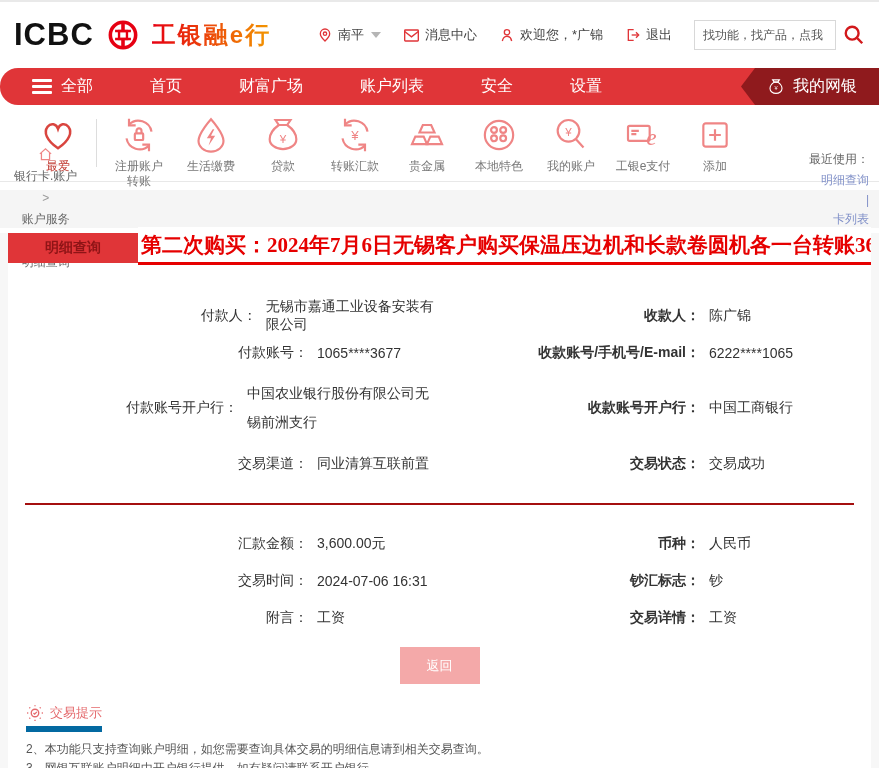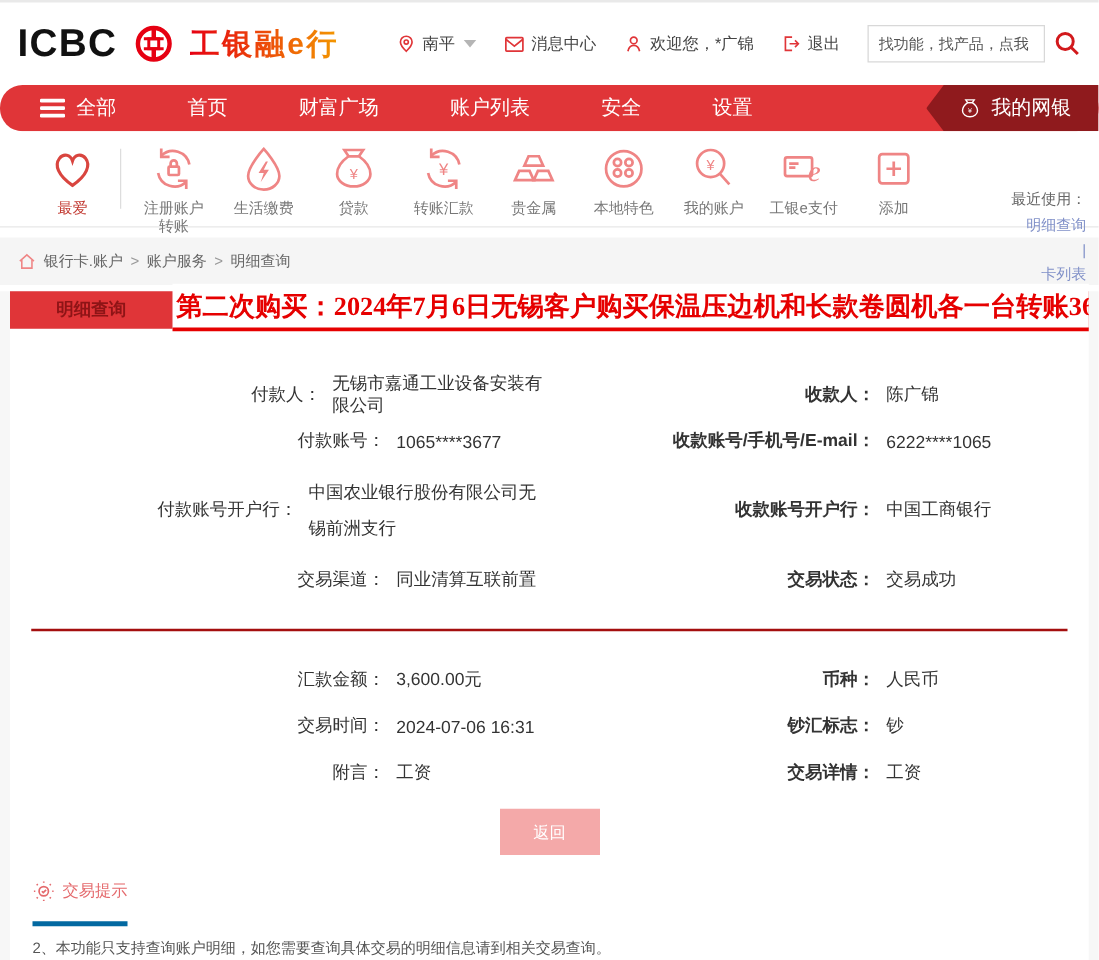--- a/index.html
+++ b/index.html
@@ -41,21 +41,21 @@
     padding:10px 0 0 22px; border-bottom:1px solid #e8e8e8; }
   .tool { width:72px; display:flex; flex-direction:column; align-items:center; gap:4px;
     cursor:pointer; text-align:center; }
   .tool .tlabel { font-size:12px; color:#777; line-height:1.25; }
   .tool.fav .tlabel { color:#c23b33; }
   .tb-divider { width:1px; height:48px; background:#ddd; margin:4px 6px 0 2px; }
 
   
   .crumbrow { height:38px; background:#f5f5f5; display:flex; align-items:center;
     padding:0 10px 0 14px; font-size:12px; color:#666; margin-top:8px; }
-  .crumb { display:flex; align-items:center; gap:6px; }
+  .crumb { display:flex; align-items:center; gap:6px;flex-direction:column; }
   .crumb .sep { color:#999; }
   .crumb-link { cursor:pointer; }
   .recent { margin-left:auto; display:flex; align-items:flex-end; gap:4px;flex-direction:column; }
   .recent a { color:#8090c8; text-decoration:none; cursor:pointer; }
   .recent .bar { color:#8090c8; }
 
   
   .lower { background:#f7f7f7; padding:0 8px; height:calc(768px - 68px - 37px - 77px - 46px); }
   .tabbar { margin-top:5px; height:30px; background:#e03538; display:flex; position:relative; }
   .tab-active { width:130px; display:flex; align-items:center; justify-content:center;
@@ -78,21 +78,21 @@
   .val.wrap16 { max-width:230px; line-height:2.1; }
   .red-divider { border-top:2px solid #a40f0f; margin:21px 17px 20px 17px; }
   .btn-row { text-align:center; margin-top:11px; }
   .back-btn { display:inline-block; width:80px; height:37px; line-height:26px;
     background:#f4a9a9; color:#fff; font-size:13px; text-align:center; border:none;
     cursor:pointer; }
 
   
   .tips { margin-top:20px; padding-left:18px; }
   .tips-title { display:inline-flex; align-items:center; gap:6px; font-size:13px;
-    color:#e4696c; border-bottom:4px solid #0369a1; padding-bottom:15px; }
+    color:#e4696c; border-bottom:6px solid #0369a1; padding-bottom:4px; }
   .tips-list { margin-top:9px; font-size:12px; color:#555; line-height:1.34; }
   .tips-list div { margin-bottom:3px; }
 
   svg { display:block; }
 </style>
 </head>
 <body>
 
 <header class="topbar">
   <div class="logo-wrap">

